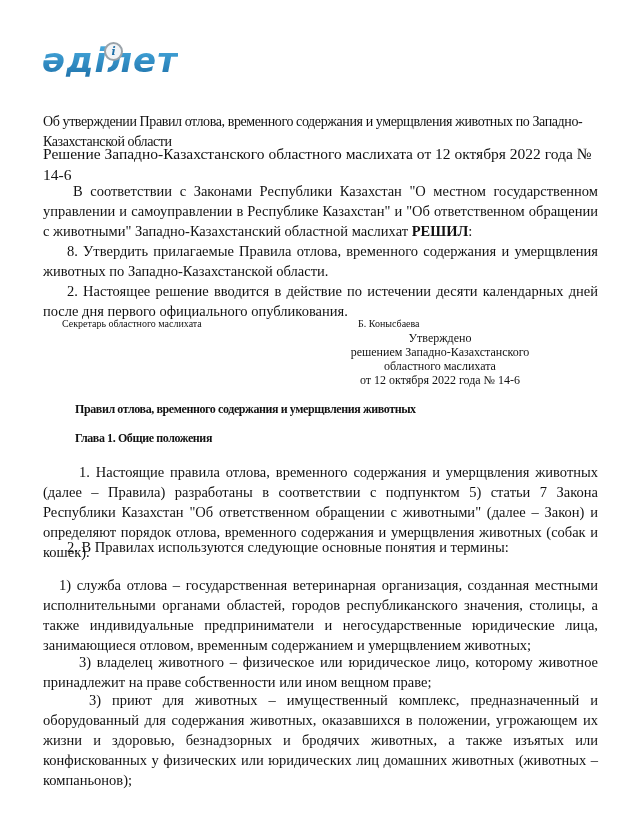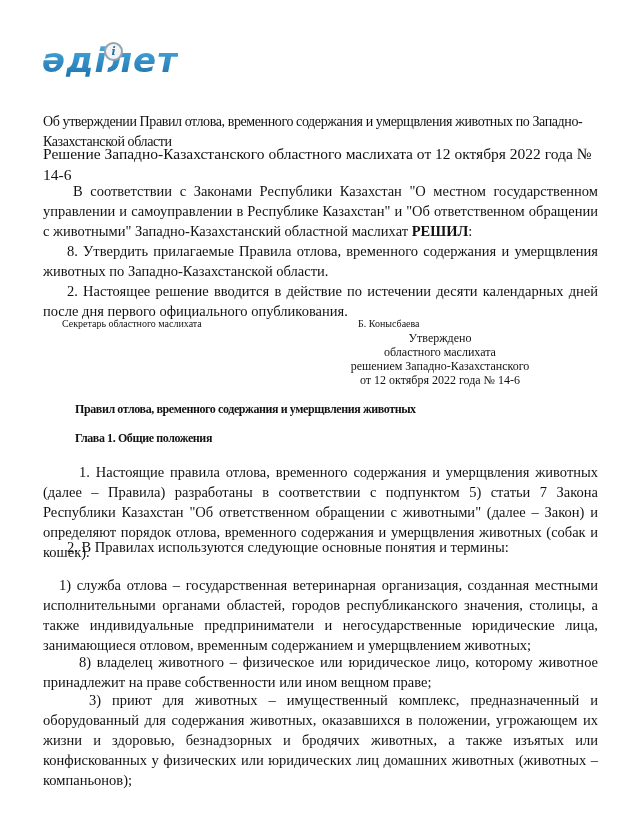--- a/index.html
+++ b/index.html
@@ -58,27 +58,27 @@
   </div>
 
   <div class="abs para indent2" style="top:241px;">8. Утвердить прилагаемые Правила отлова, временного содержания и умерщвления животных по Западно-Казахстанской области.</div>
   <div class="abs para indent2" style="top:281px;">2. Настоящее решение вводится в действие по истечении десяти календарных дней после дня первого официального опубликования.</div>
 
   <div class="sig-left">Секретарь областного маслихата</div>
   <div class="sig-right">Б. Конысбаева</div>
 
   <div class="approved">
     <div>Утверждено</div>
+    <div>решением Западно-Казахстанского</div>
     <div>областного маслихата</div>
-    <div>решением Западно-Казахстанского</div>
     <div>от 12 октября 2022 года № 14-6</div>
   </div>
 
   <div class="abs section-title" style="top:402px;">Правил отлова, временного содержания и умерщвления животных</div>
   <div class="abs section-title" style="top:431px;">Глава 1. Общие положения</div>
 
   <div class="abs para indent4" style="top:462px;">1. Настоящие правила отлова, временного содержания и умерщвления животных (далее – Правила) разработаны в соответствии с подпунктом 5) статьи 7 Закона Республики Казахстан "Об ответственном обращении с животными" (далее – Закон) и определяют порядок отлова, временного содержания и умерщвления животных (собак и кошек).</div>
   <div class="abs para indent2" style="top:537px;">2. В Правилах используются следующие основные понятия и термины:</div>
   <div class="abs para indent3" style="top:575px;">1) служба отлова – государственная ветеринарная организация, созданная местными исполнительными органами областей, городов республиканского значения, столицы, а также индивидуальные предприниматели и негосударственные юридические лица, занимающиеся отловом, временным содержанием и умерщвлением животных;</div>
-  <div class="abs para indent4" style="top:652px;">8) владелец животного – физическое или юридическое лицо, которому животное принадлежит на праве собственности или ином вещном праве;</div>
+  <div class="abs para indent4" style="top:652px;">3) владелец животного – физическое или юридическое лицо, которому животное принадлежит на праве собственности или ином вещном праве;</div>
   <div class="abs para indent5" style="top:690px;">3) приют для животных – имущественный комплекс, предназначенный и оборудованный для содержания животных, оказавшихся в положении, угрожающем их жизни и здоровью, безнадзорных и бродячих животных, а также изъятых или конфискованных у физических или юридических лиц домашних животных (животных – компаньонов);</div>
 
 </div>
 
 </body></html>

